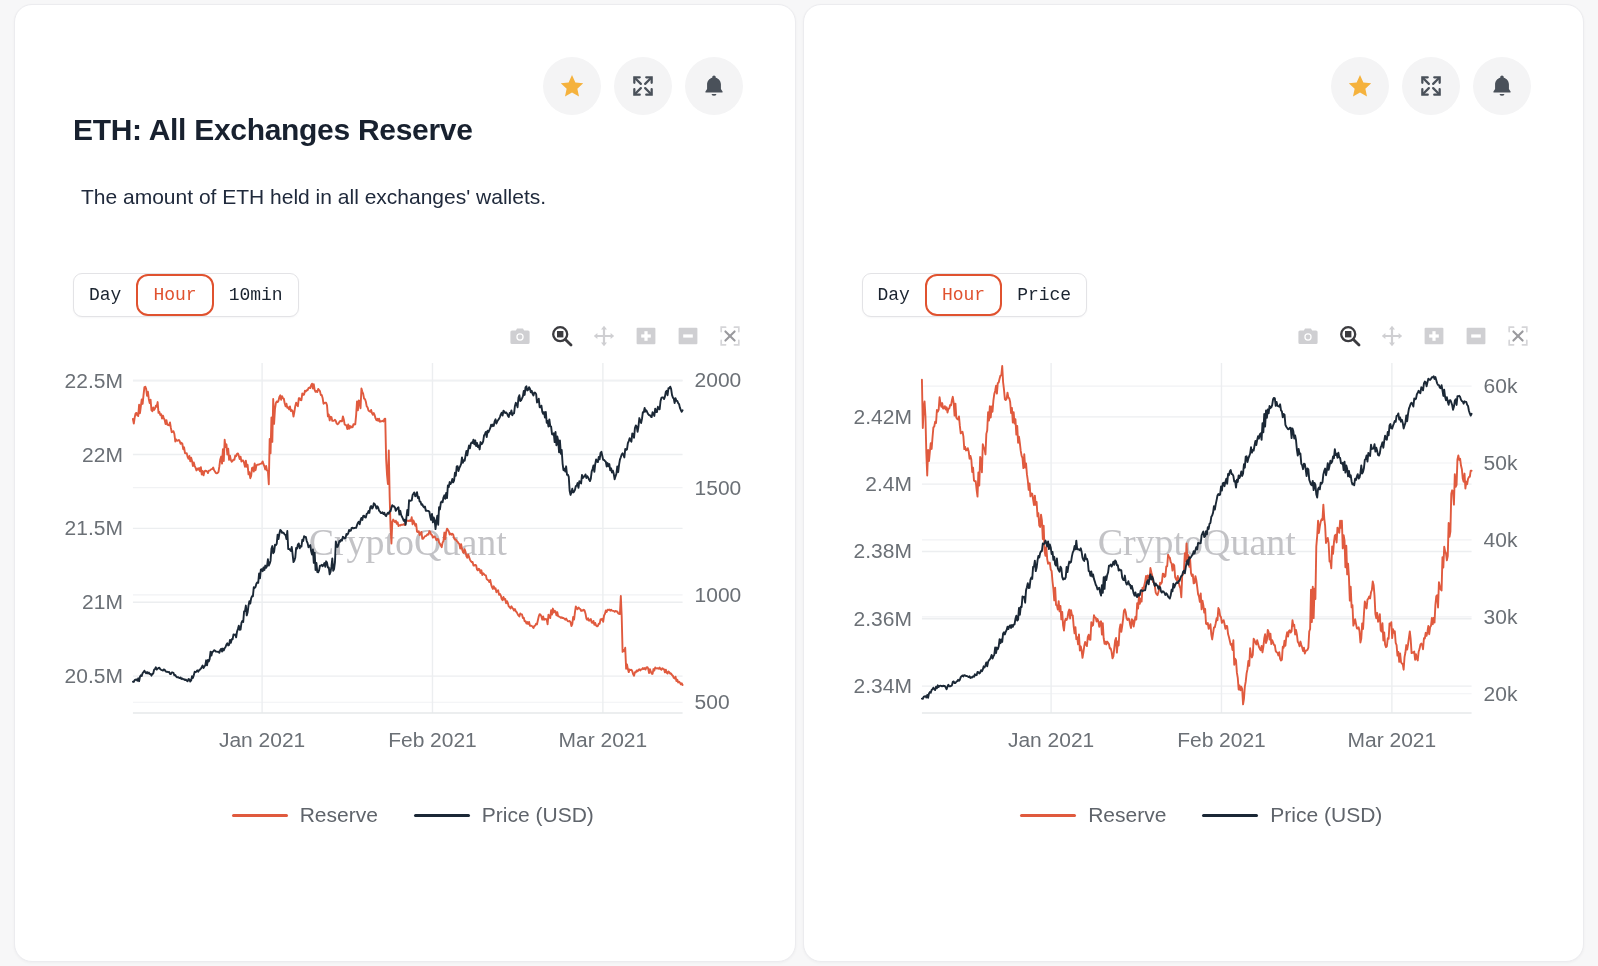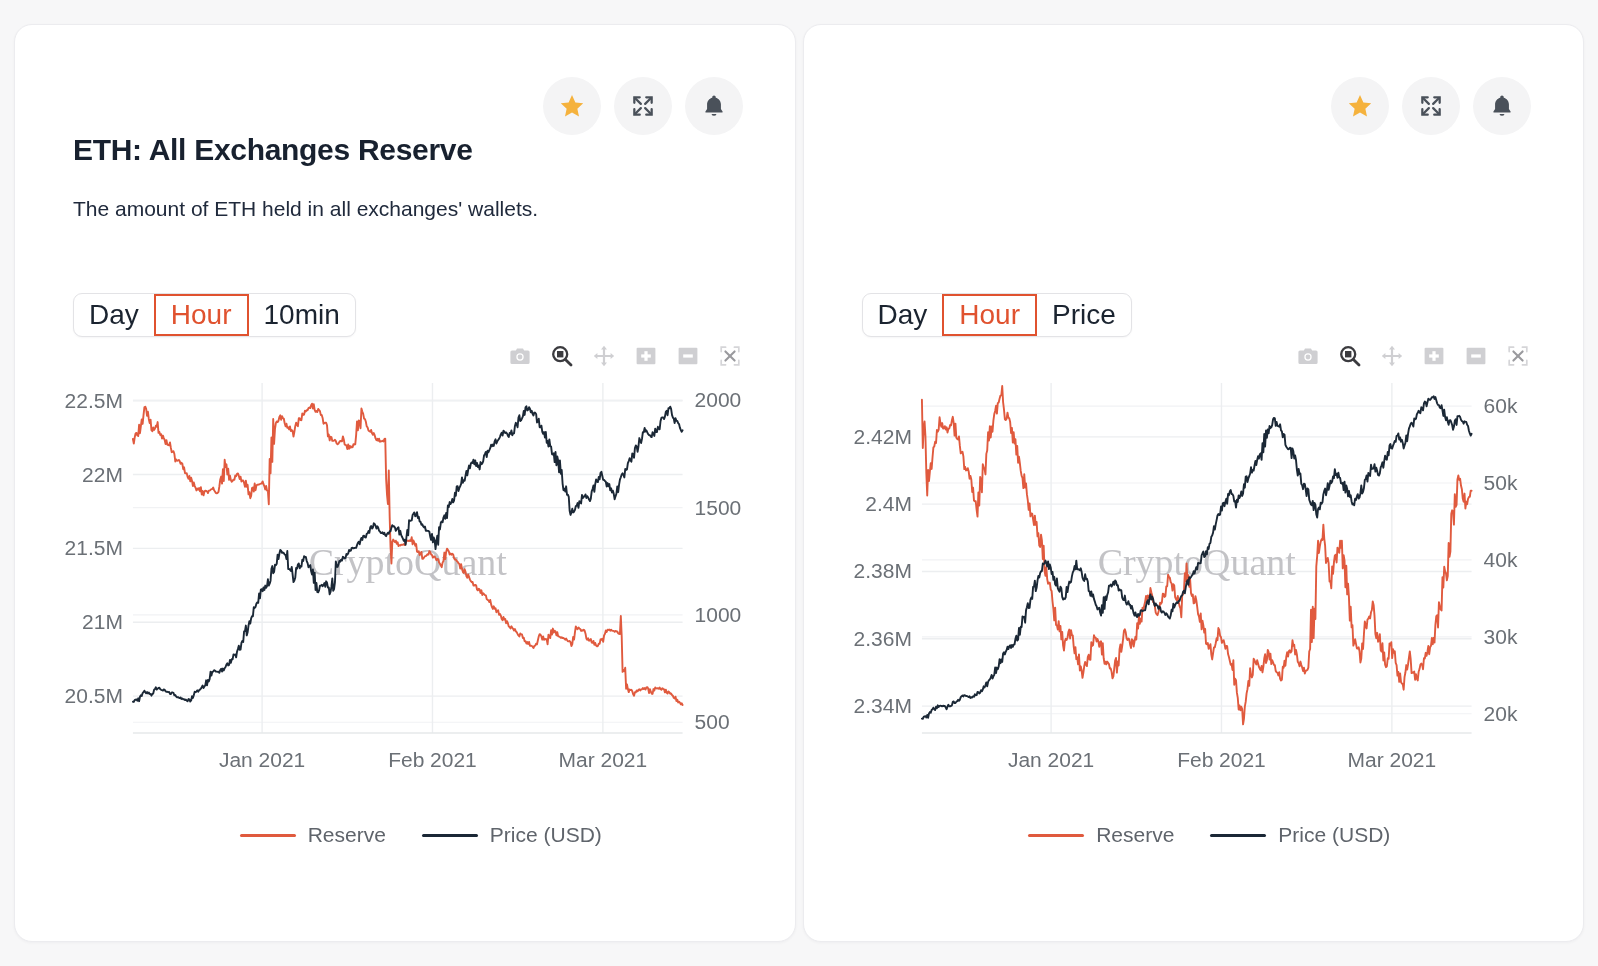--- a/index.html
+++ b/index.html
@@ -10,21 +10,21 @@
     height: 966px;
     overflow: hidden;
     font-family: "Liberation Sans", sans-serif;
   }
 
   .page {
     width: 1598px;
     height: 966px;
     display: flex;
     gap: 7px;
-    padding: 24px 14px;
+    padding: 4px 14px;
     box-sizing: border-box;
     background: #f7f7f8;
   }
 
   .card {
     flex: 1 1 0;
     background: #ffffff;
     border-radius: 18px;
     border: 1px solid #ececef;
     box-shadow: 0 1px 3px rgba(16,24,40,0.04);
@@ -69,21 +69,21 @@
     margin: 0;
     white-space: nowrap;
   }
   .card-desc {
     position: absolute;
     left: 58px;
     top: 172px;
     font-size: 21px;
     font-weight: 400;
     color: #202a3c;
-    margin: 0;
+    margin: 8px;
     white-space: nowrap;
   }
 
   
   .seg {
     position: absolute;
     left: 58px;
     top: 268px;
     display: inline-flex;
     background: #fff;
@@ -91,34 +91,34 @@
     border-radius: 9px;
     overflow: hidden;
     height: 42px;
     box-shadow: 0 1px 2px rgba(16,24,40,0.04);
   }
   .seg-item {
     display: flex;
     align-items: center;
     justify-content: center;
     padding: 0 15px;
-    font-size: 28px;
+    font-size: 18px;
     color: #1b2430;
     background: transparent;
     border: none;
     cursor: pointer;
     height: 100%;
     box-sizing: border-box;
-    font-family: Liberation Sans, sans-serif;
+    font-family: Liberation Mono, monospace;
     white-space: nowrap;
   }
   .seg-item.active {
     color: #e0522f;
     border: 2px solid #e0522f;
-    border-radius: 0;
+    border-radius: 12px;
     height: 100%;
   }
 
   
   .modebar {
     position: absolute;
     top: 318px;
     right: 52px;
     display: flex;
     align-items: center;
@@ -157,21 +157,21 @@
   .ytick, .xtick {
     font-family: "Liberation Sans", sans-serif;
     font-size: 21px;
     fill: #6b7076;
   }
 
   
   .legend {
     position: absolute;
     top: 798px;
-    left: 16px;
+    left: 8px;
     width: 100%;
     display: flex;
     justify-content: center;
     align-items: center;
     gap: 36px;
   }
   .lg-item {
     display: flex;
     align-items: center;
     gap: 12px;

